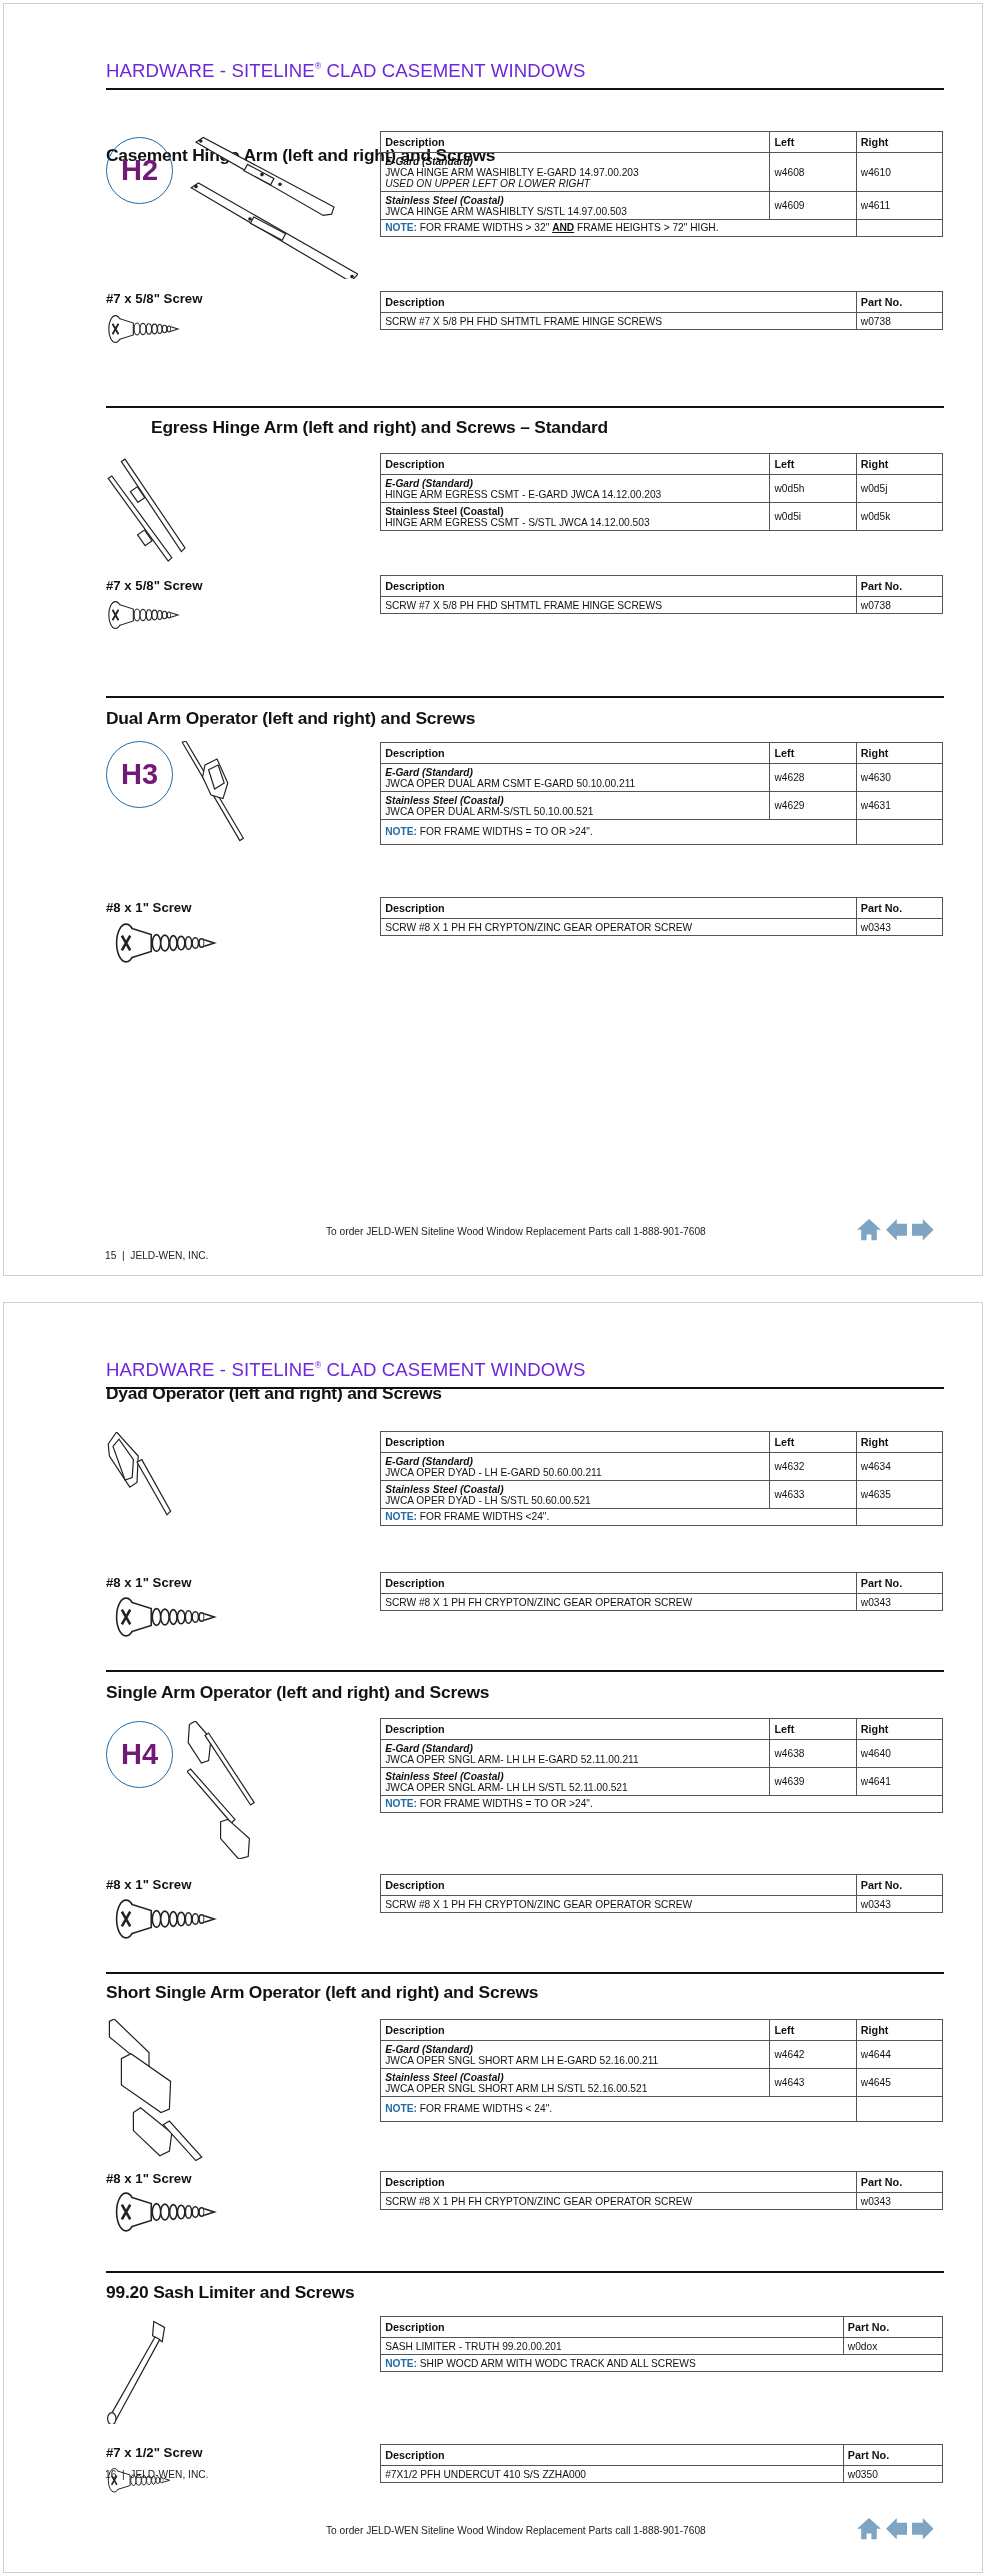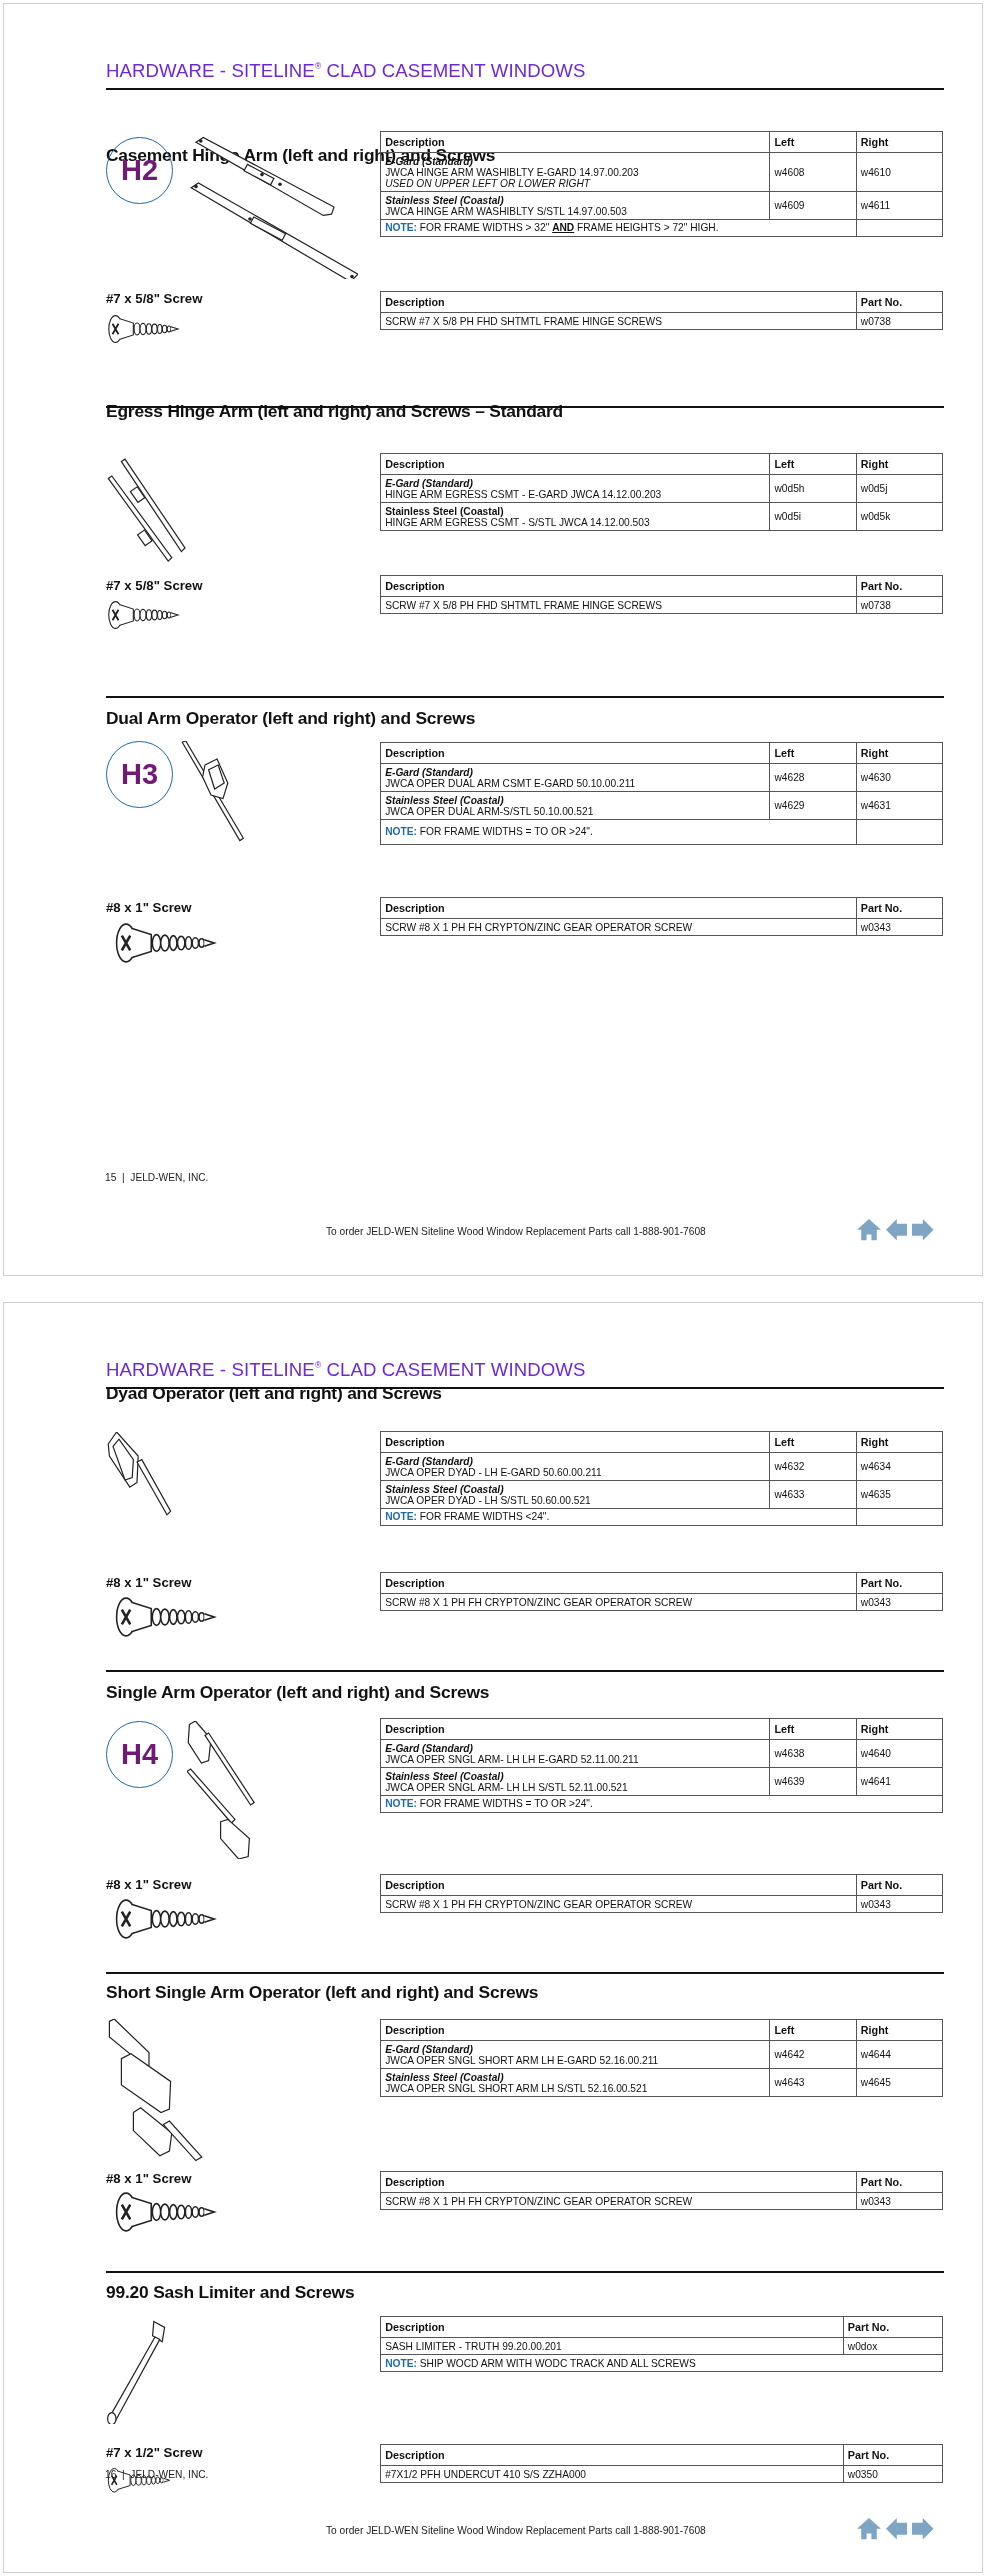--- a/index.html
+++ b/index.html
@@ -127,21 +127,21 @@
         </tr>
     <tr>
           <td>SCRW #7 X 5/8 PH FHD SHTMTL  FRAME HINGE SCREWS</td>
           <td>w0738</td>
         </tr>
   </tbody>
     </table>
 
   <div class="abs rule" style="top:402px;"></div>
 
-  <div class="abs sec-title" style="top:397px;">Egress Hinge Arm (left and right) and Screws – Standard</div>
+  <div class="abs sec-title" style="top:413px;margin-left:45px;">Egress Hinge Arm (left and right) and Screws – Standard</div>
   <svg class="illu" style="left:103px; top:454px;" width="84" height="105" viewBox="0 0 140 175">
     <g fill="#fff" stroke="#222" stroke-width="2">
       <path d="M24 6 L30 2 L130 150 L124 156 Z"></path>
       <path d="M2 34 L8 30 L108 166 L102 172 Z"></path>
       <rect x="44" y="50" width="14" height="22" transform="rotate(-35 51 61)"></rect>
       <rect x="56" y="122" width="14" height="22" transform="rotate(-35 63 133)"></rect>
     </g>
   </svg>
   <table class="parts" style="top:449px;">
     <tbody>
@@ -235,21 +235,21 @@
           <th>Description</th>
           <th class="col-pn">Part No.</th>
         </tr>
     <tr>
           <td>SCRW #8 X 1 PH FH CRYPTON/ZINC  GEAR OPERATOR SCREW</td>
           <td>w0343</td>
         </tr>
   </tbody>
     </table>
 
-  <div class="abs footer" style="left:101px; top:1168px;"><span>15</span> &nbsp;|&nbsp; <span>JELD-WEN, INC.</span></div>
+  <div class="abs footer" style="left:101px; top:1246px;"><span>15</span> &nbsp;|&nbsp; <span>JELD-WEN, INC.</span></div>
   <div class="abs footer" style="left:322px; top:1222px;">To order JELD-WEN Siteline Wood Window Replacement Parts call 1-888-901-7608</div>
   <div class="abs nav" style="left:853px; top:1215px;">
     <svg width="24" height="21.6" viewBox="0 0 40 36">
         <use href="#home"></use>
       </svg>
     <svg width="21.6" height="21.6" viewBox="0 0 36 36">
         <use href="#arrow-left"></use>
       </svg>
     <svg width="21.6" height="21.6" viewBox="0 0 36 36">
         <use href="#arrow-right"></use>
@@ -399,20 +399,24 @@
           <td>w4644</td>
     </tr>
     <tr>
       <td>
             <span class="grp">Stainless Steel (Coastal)</span>
             <span class="sub">JWCA OPER SNGL SHORT ARM LH S/STL 52.16.00.521</span>
           </td>
       <td>w4643</td>
           <td>w4645</td>
     </tr>
+    <tr style="height:25px;">
+          <td colspan="2"><span class="note-k">NOTE:</span> <span>FOR FRAME WIDTHS &lt; 24".</span></td>
+          <td></td>
+        </tr>
   </tbody>
     </table>
   <div class="abs screw-label" style="top:868px;">#8 x 1" Screw</div>
   <svg class="illu" style="left:103px; top:888px;" width="120" height="42" viewBox="0 0 200 70">
       <use href="#screw"></use>
     </svg>
   <table class="parts" style="top:868px;">
     <tbody>
         <tr>
           <th>Description</th>

